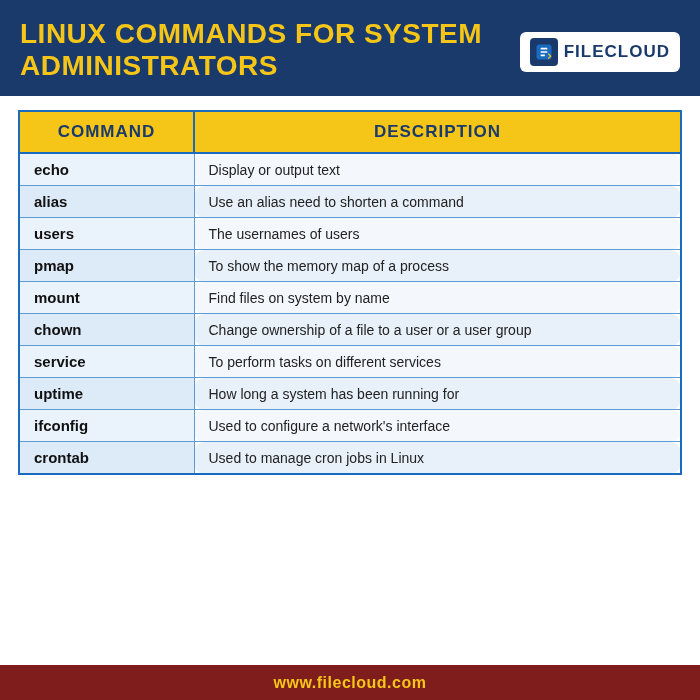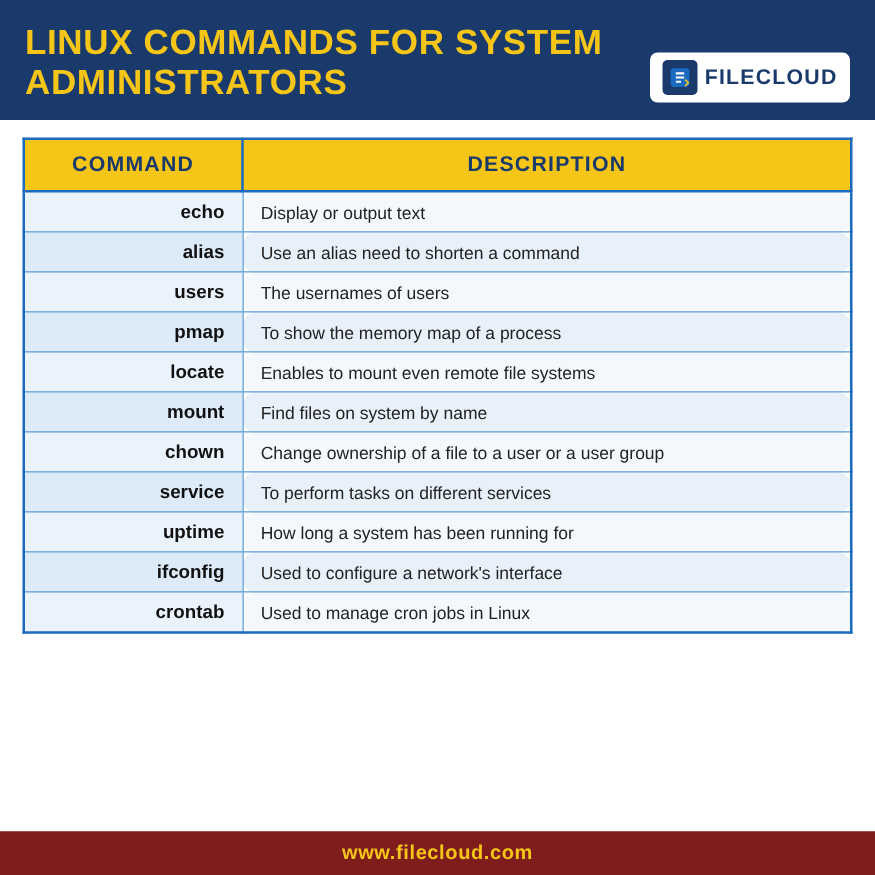--- a/index.html
+++ b/index.html
@@ -17,21 +17,21 @@
       display: flex;
       flex-direction: column;
       background: #fff;
     }
 
     
     .header {
       background: #1a3a6b;
       padding: 18px 20px 14px 20px;
       display: flex;
-      align-items: flex-end;
+      align-items: center;
       justify-content: space-between;
     }
 
     .header-title {
       color: #f5c518;
       font-size: 28px;
       font-weight: 900;
       text-transform: uppercase;
       line-height: 1.15;
       letter-spacing: 0.5px;
@@ -102,21 +102,21 @@
     .cmd-table td {
       border: 1.5px solid #5b9bd5;
       padding: 7px 14px;
       font-size: 14px;
       background: #f4f8fd;
       vertical-align: middle;
     }
 
     .cmd-table td.cmd-col {
       font-weight: 700;
-      text-align: right;
+      text-align: left;
       width: 175px;
       color: #111;
       font-size: 15px;
       background: #eaf2fb;
     }
 
     .cmd-table td.desc-col {
       color: #222;
       font-weight: 400;
       font-size: 14px;
@@ -182,24 +182,20 @@
           </tr>
           <tr>
             <td class="cmd-col">users</td>
             <td class="desc-col">The usernames of users</td>
           </tr>
           <tr>
             <td class="cmd-col">pmap</td>
             <td class="desc-col">To show the memory map of a process</td>
           </tr>
           <tr>
-            <td class="cmd-col">locate</td>
-            <td class="desc-col">Enables to mount even remote file systems</td>
-          </tr>
-          <tr>
             <td class="cmd-col">mount</td>
             <td class="desc-col">Find files on system by name</td>
           </tr>
           <tr>
             <td class="cmd-col">chown</td>
             <td class="desc-col">Change ownership of a file to a user or a user group</td>
           </tr>
           <tr>
             <td class="cmd-col">service</td>
             <td class="desc-col">To perform tasks on different services</td>

